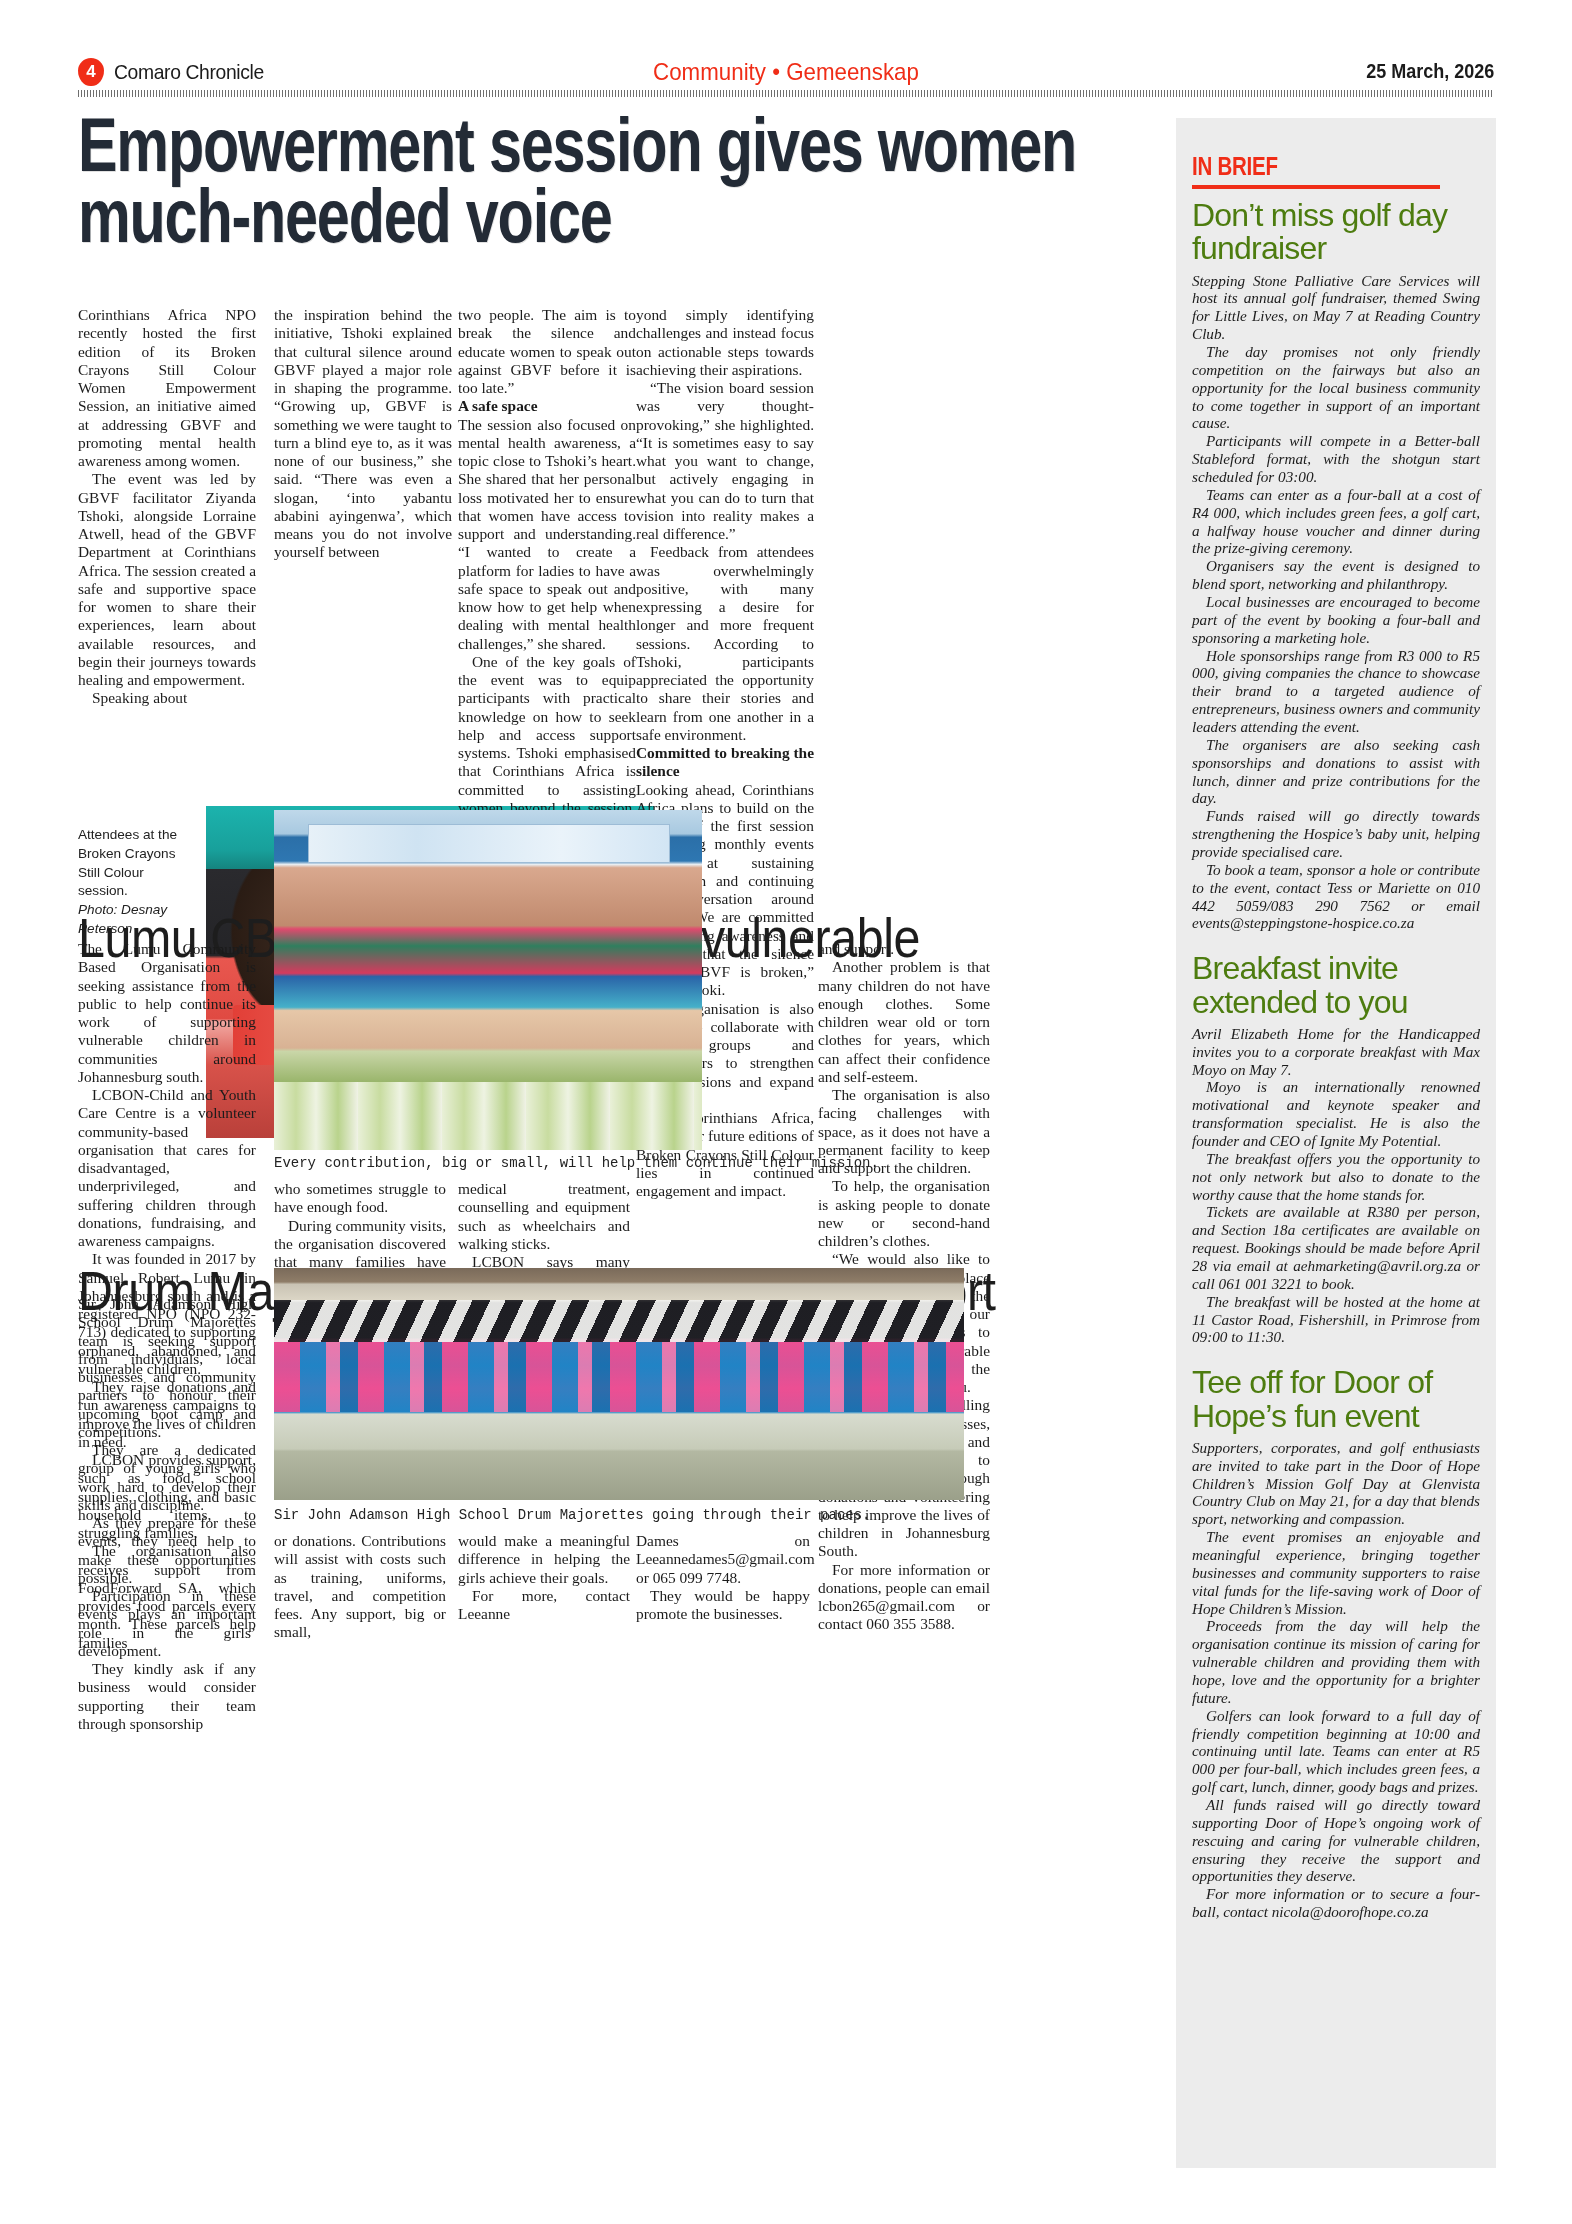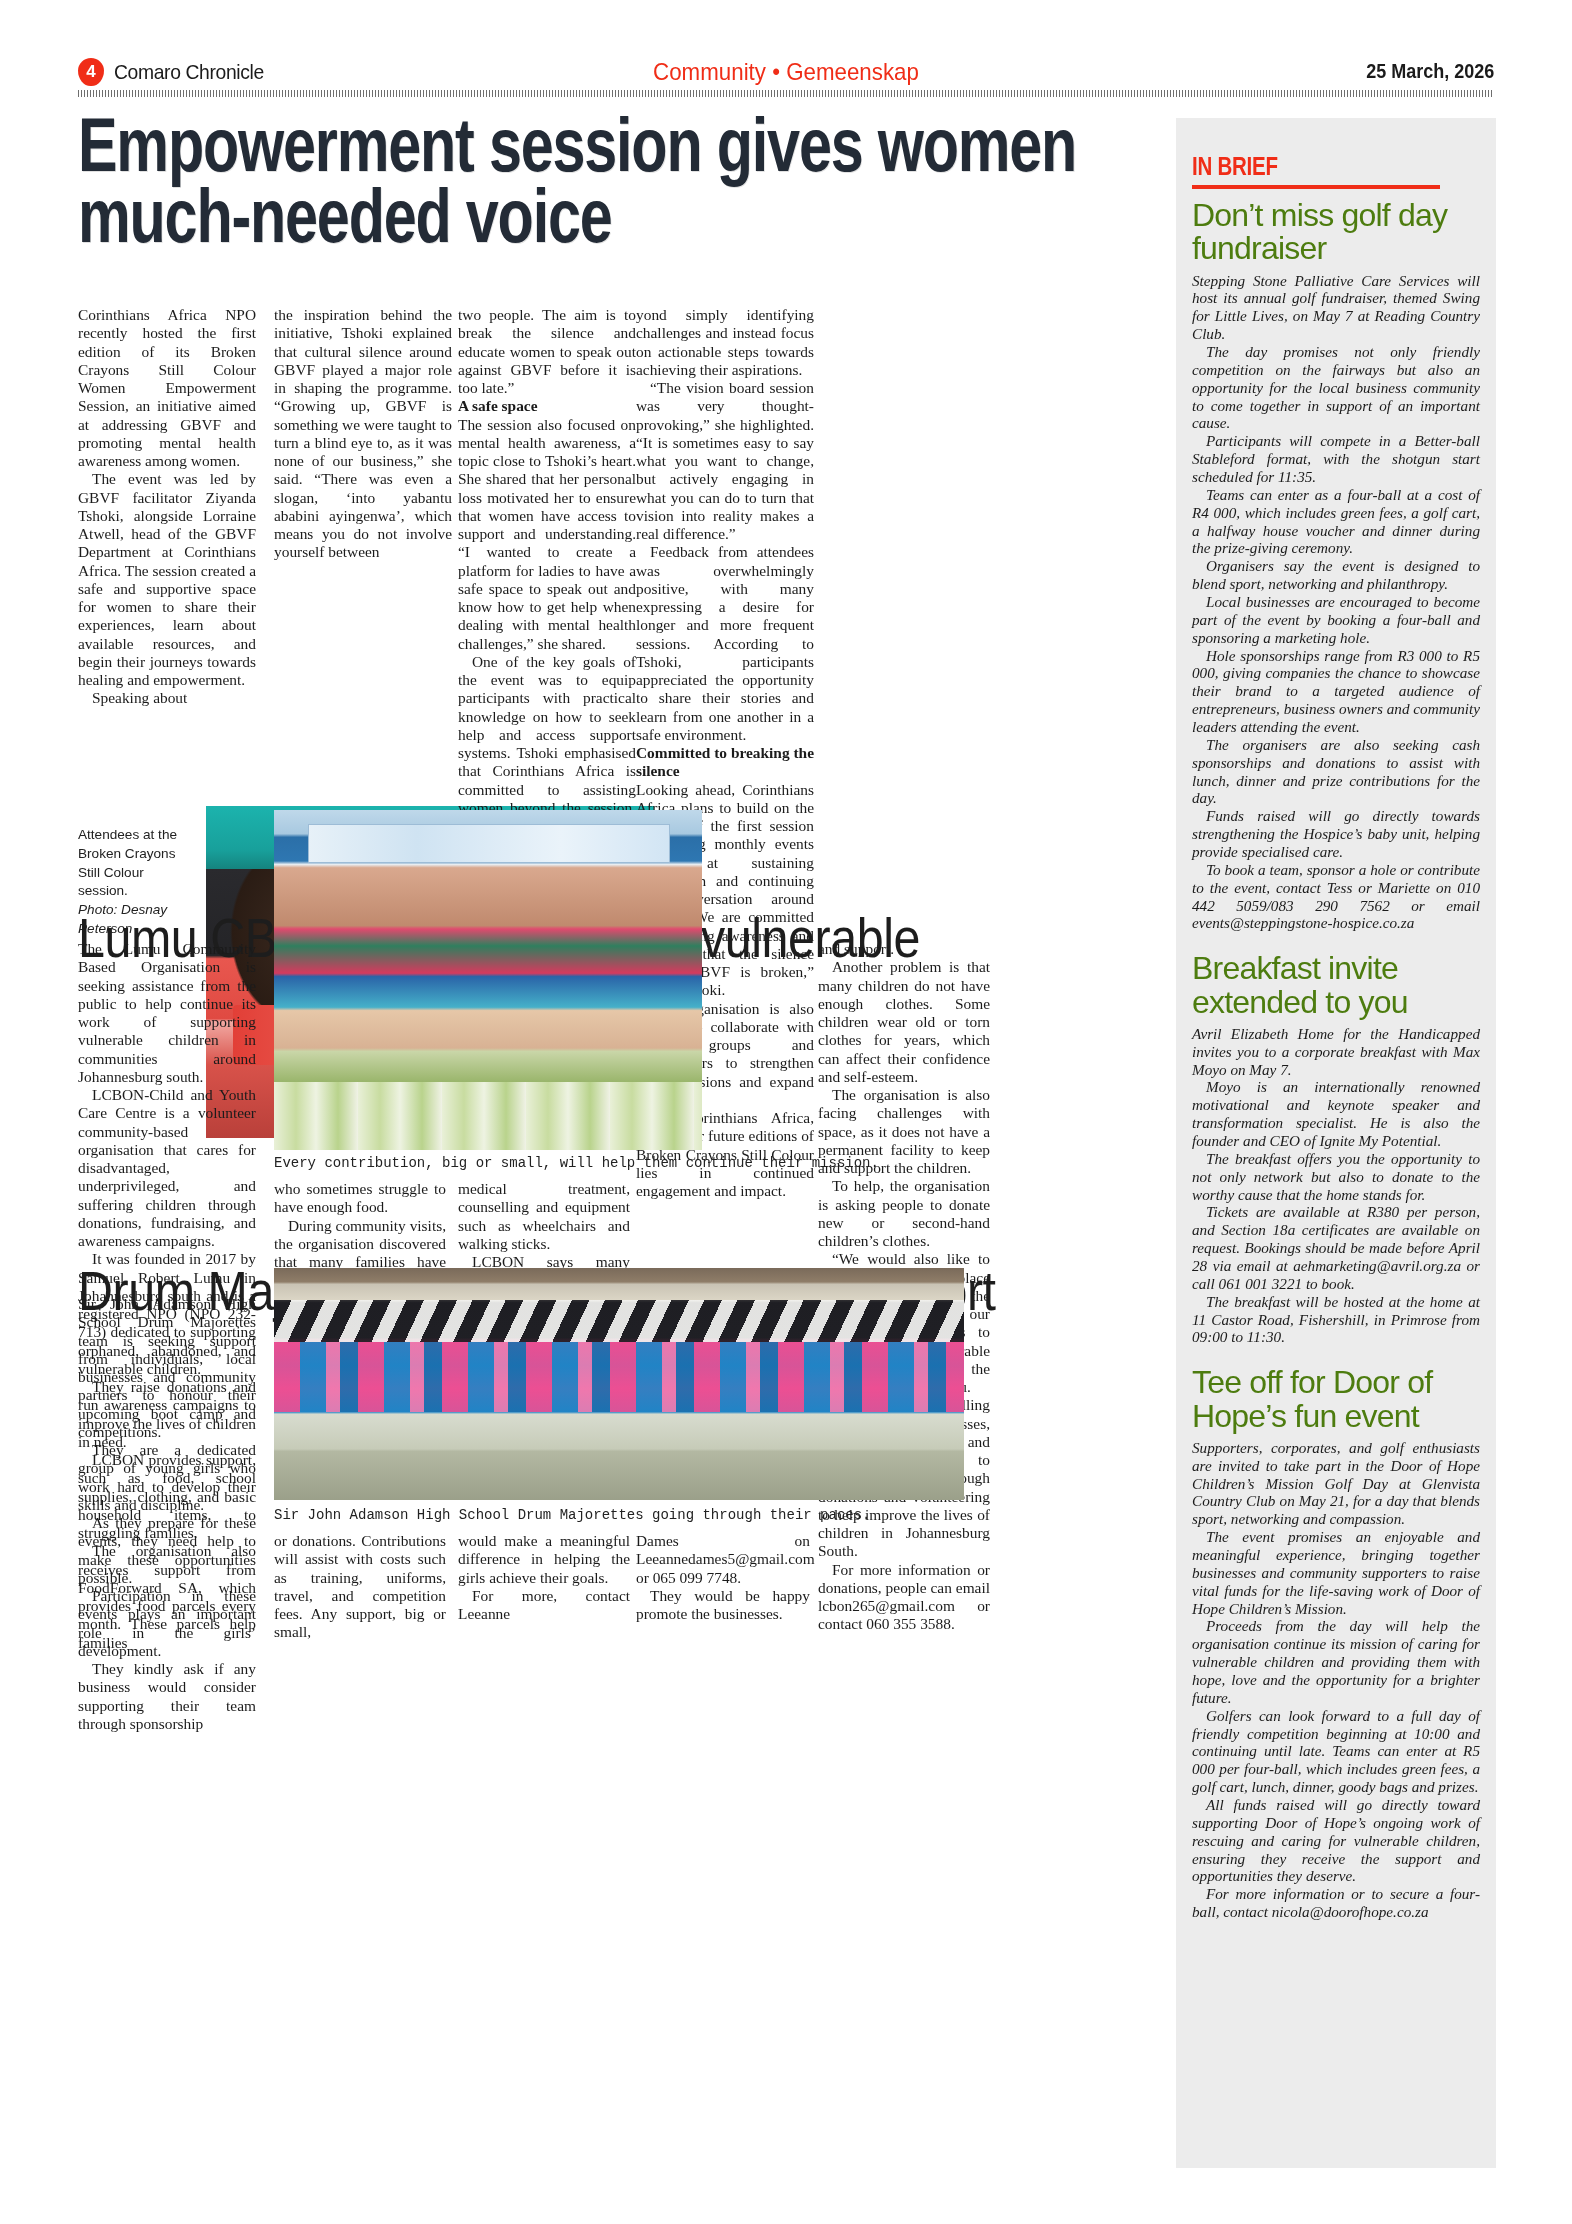--- a/index.html
+++ b/index.html
@@ -372,21 +372,21 @@
 
   <div class="sidebar">
 
     <div class="inbrief-label">IN BRIEF</div>
     <div class="inbrief-rule"></div>
 
     <h3 class="sb-headline">Don’t miss golf day fundraiser</h3>
     <div class="sb-body">
       <p class="first">Stepping Stone Palliative Care Services will host its annual golf fundraiser, themed Swing for Little Lives, on May 7 at Reading Country Club.</p>
       <p>The day promises not only friendly competition on the fairways but also an opportunity for the local business community to come together in support of an important cause.</p>
-      <p>Participants will compete in a Better-ball Stableford format, with the shotgun start scheduled for 11:35.</p>
+      <p>Participants will compete in a Better-ball Stableford format, with the shotgun start scheduled for 03:00.</p>
       <p>Teams can enter as a four-ball at a cost of R4 000, which includes green fees, a golf cart, a halfway house voucher and dinner during the prize-giving ceremony.</p>
       <p>Organisers say the event is designed to blend sport, networking and philanthropy.</p>
       <p>Local businesses are encouraged to become part of the event by booking a four-ball and sponsoring a marketing hole.</p>
       <p>Hole sponsorships range from R3 000 to R5 000, giving companies the chance to showcase their brand to a targeted audience of entrepreneurs, business owners and community leaders attending the event.</p>
       <p>The organisers are also seeking cash sponsorships and donations to assist with lunch, dinner and prize contributions for the day.</p>
       <p>Funds raised will go directly towards strengthening the Hospice’s baby unit, helping provide specialised care.</p>
       <p>To book a team, sponsor a hole or contribute to the event, contact Tess or Mariette on 010 442 5059/083 290 7562 or email events@steppingstone-hospice.co.za</p>
     </div>
 
     <h3 class="sb-headline spaced">Breakfast invite extended to you</h3>

